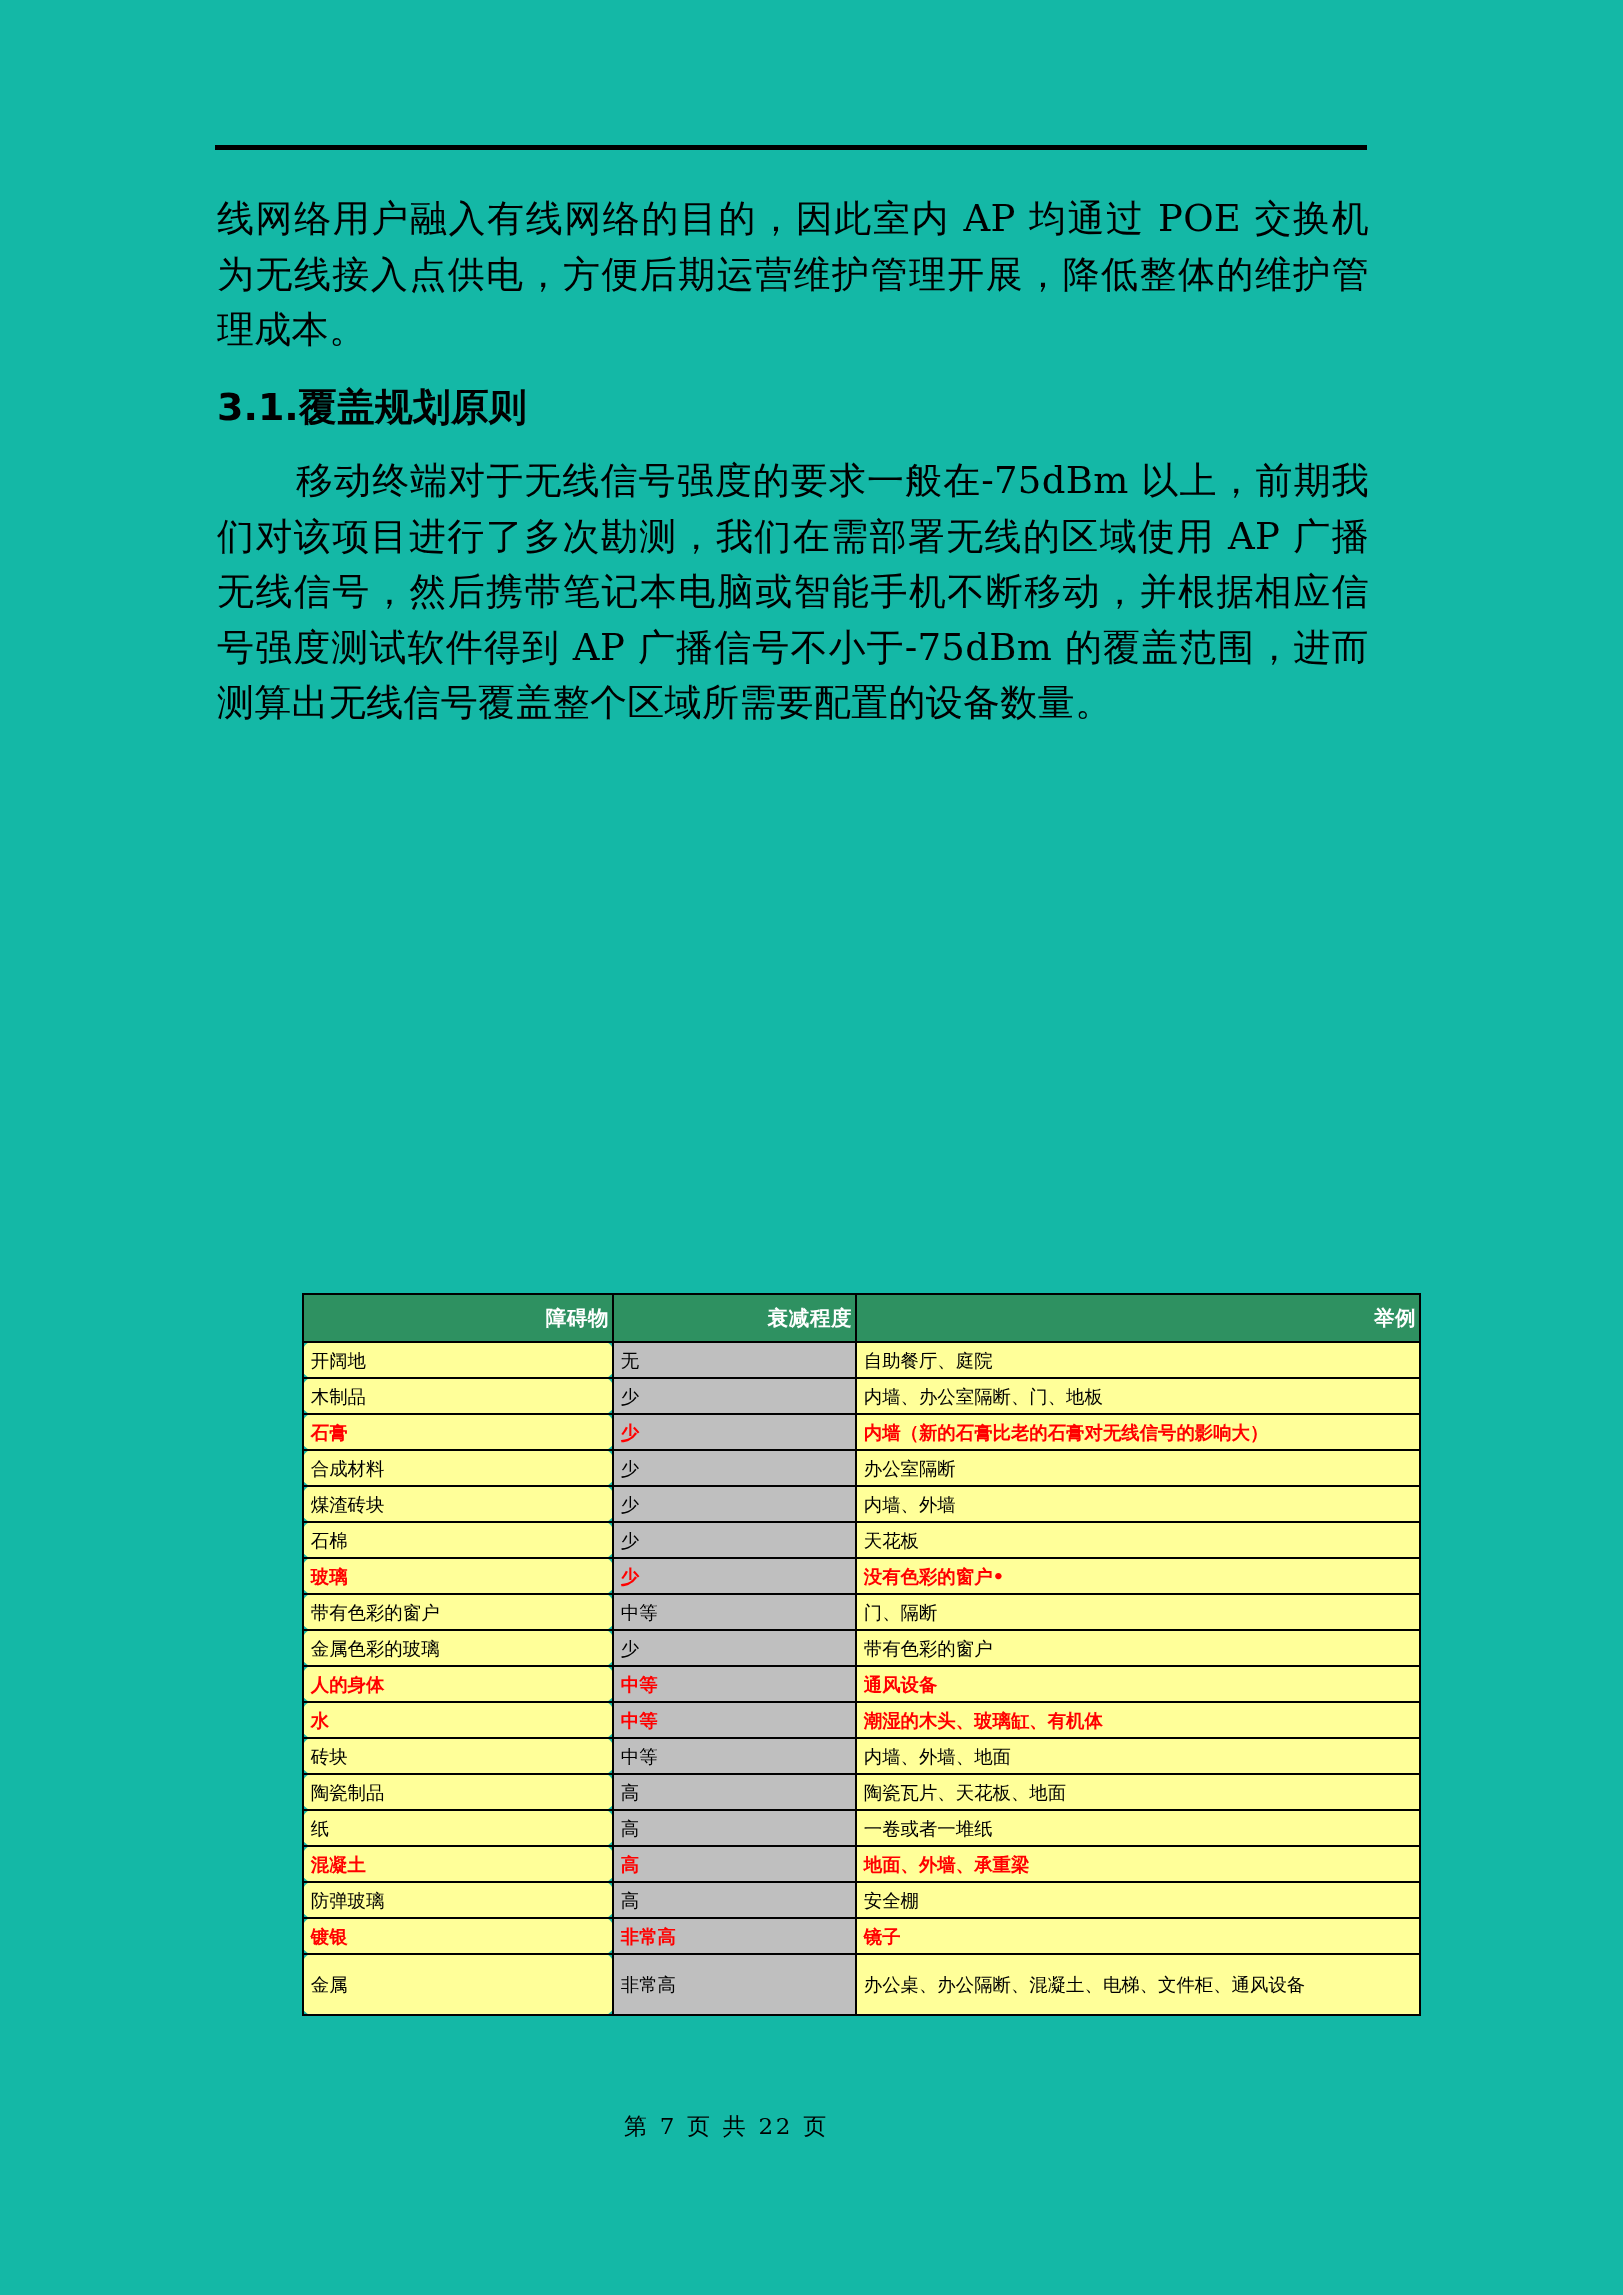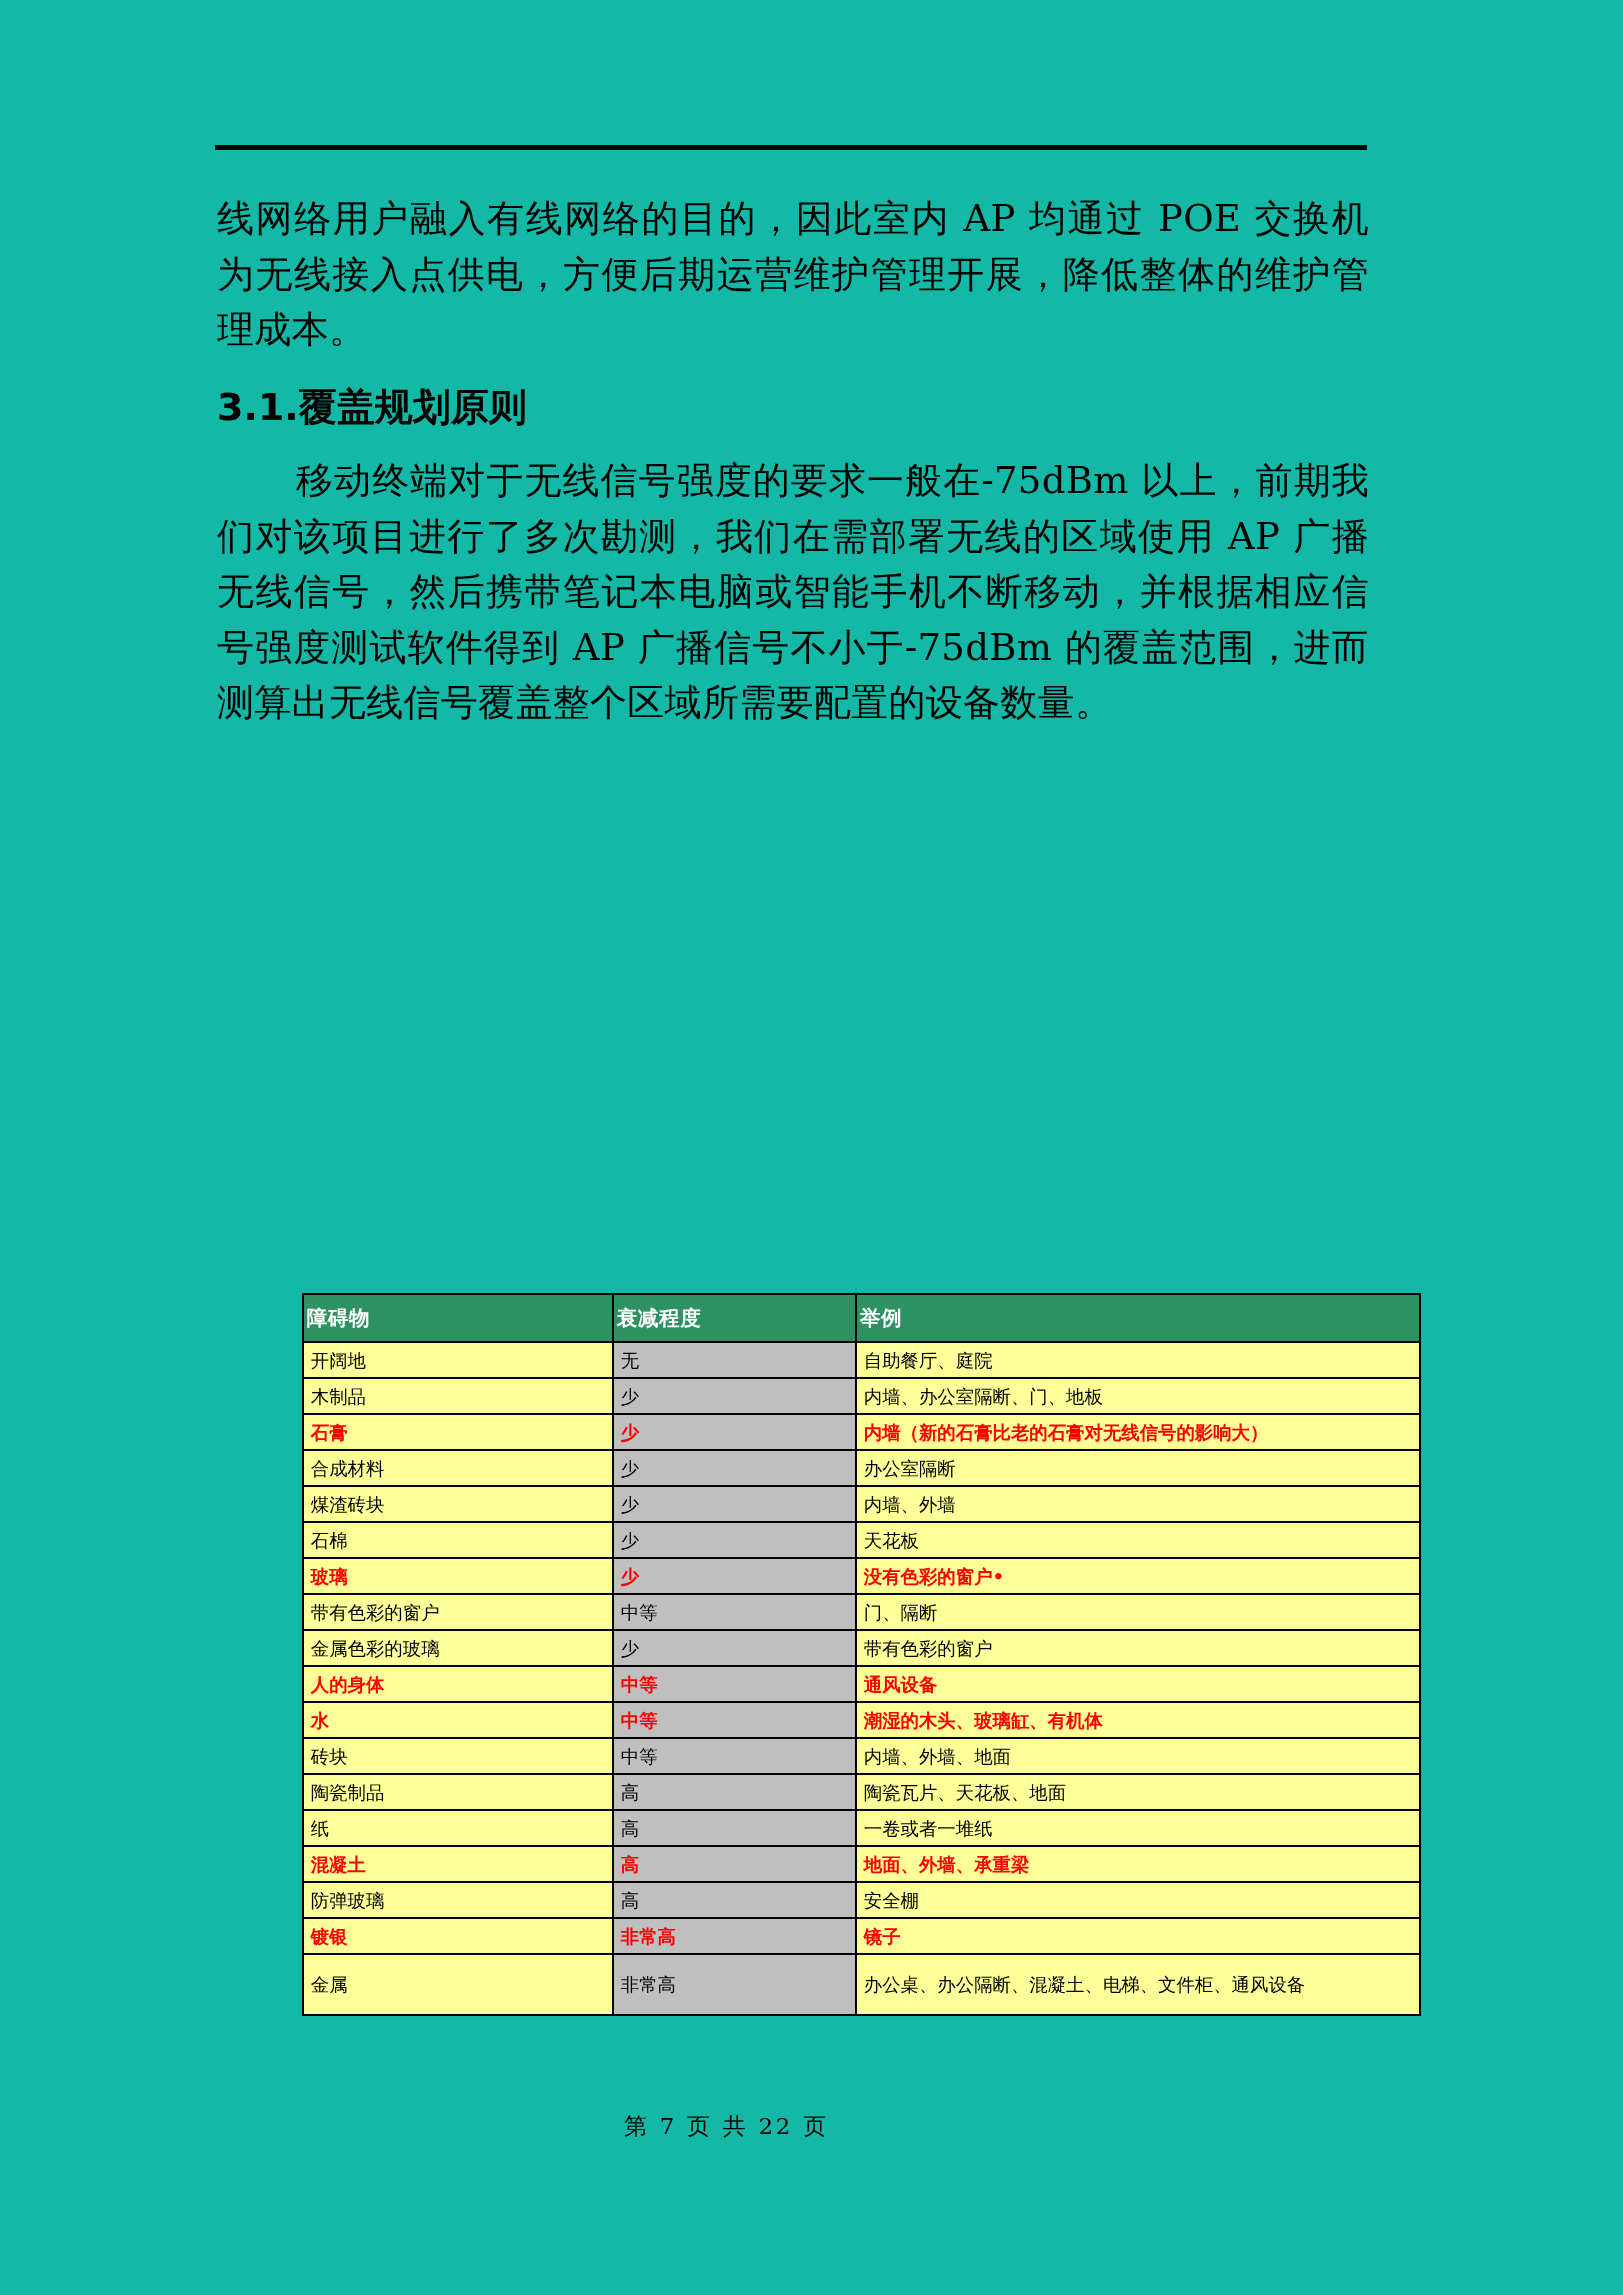--- a/index.html
+++ b/index.html
@@ -78,38 +78,38 @@
   }
   table.atten col.c1 { width: 310px; }
   table.atten col.c2 { width: 243px; }
   table.atten col.c3 { width: 564px; }
 
   table.atten th {
     background: #2E9161;
     color: #ffffff;
     font-size: 20.5px;
     font-weight: bold;
-    text-align: left;
+    text-align: right;
     height: 38px;
     padding: 4.1px 2.7px;
     border: 2px solid #000000;
     letter-spacing: 0.7px;
     margin-left: 8px;
   }
   table.atten td {
     font-size: 18.4px;
     font-weight: normal;
     height: 30px;
     padding: 2px 6.8px;
     border: 2px solid #000000;
     vertical-align: middle;
     white-space: nowrap;
     overflow: hidden;
   }
-  td.col-name   { background: #FFFF99; }
+  td.col-name   { background: #FFFF99; border-radius: 9px; }
   td.col-level  { background: #BFBFBF; }
   td.col-ex     { background: #FFFF99; }
 
   tr.hl td {
     color: #FF0000;
     font-weight: bold;
   }
   tr.tall td { height: 55px; }
 
   

